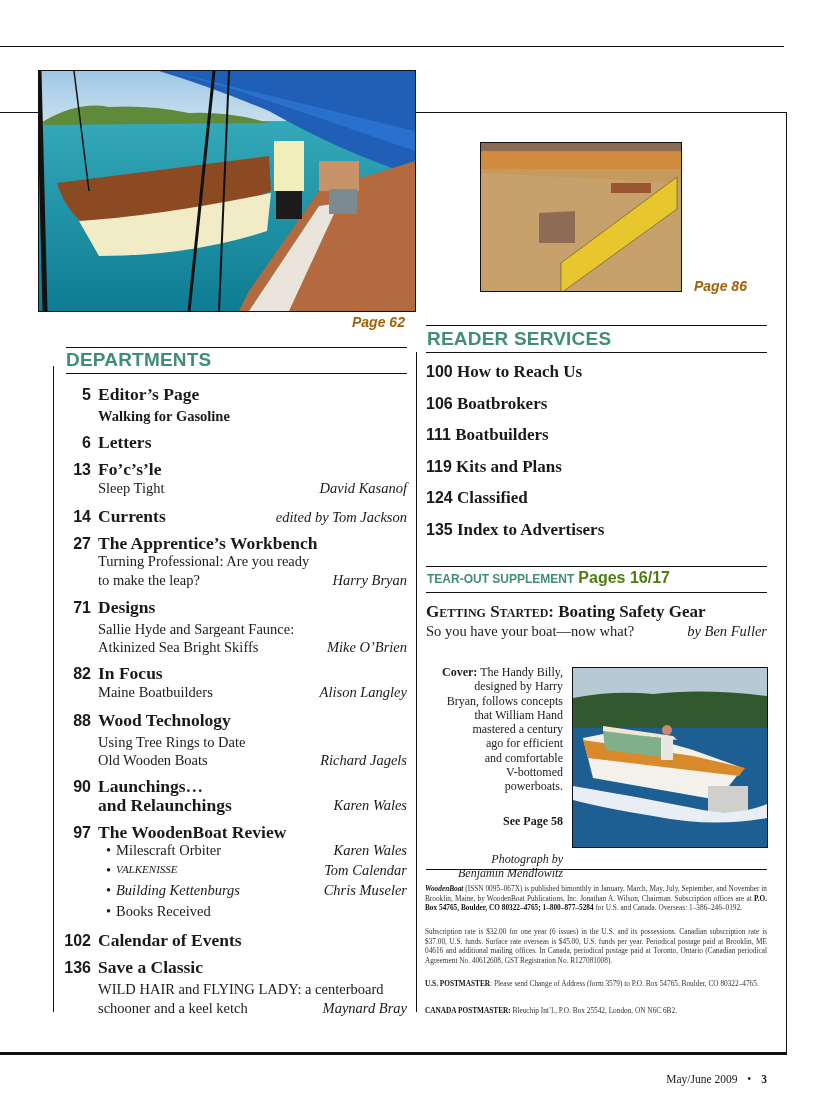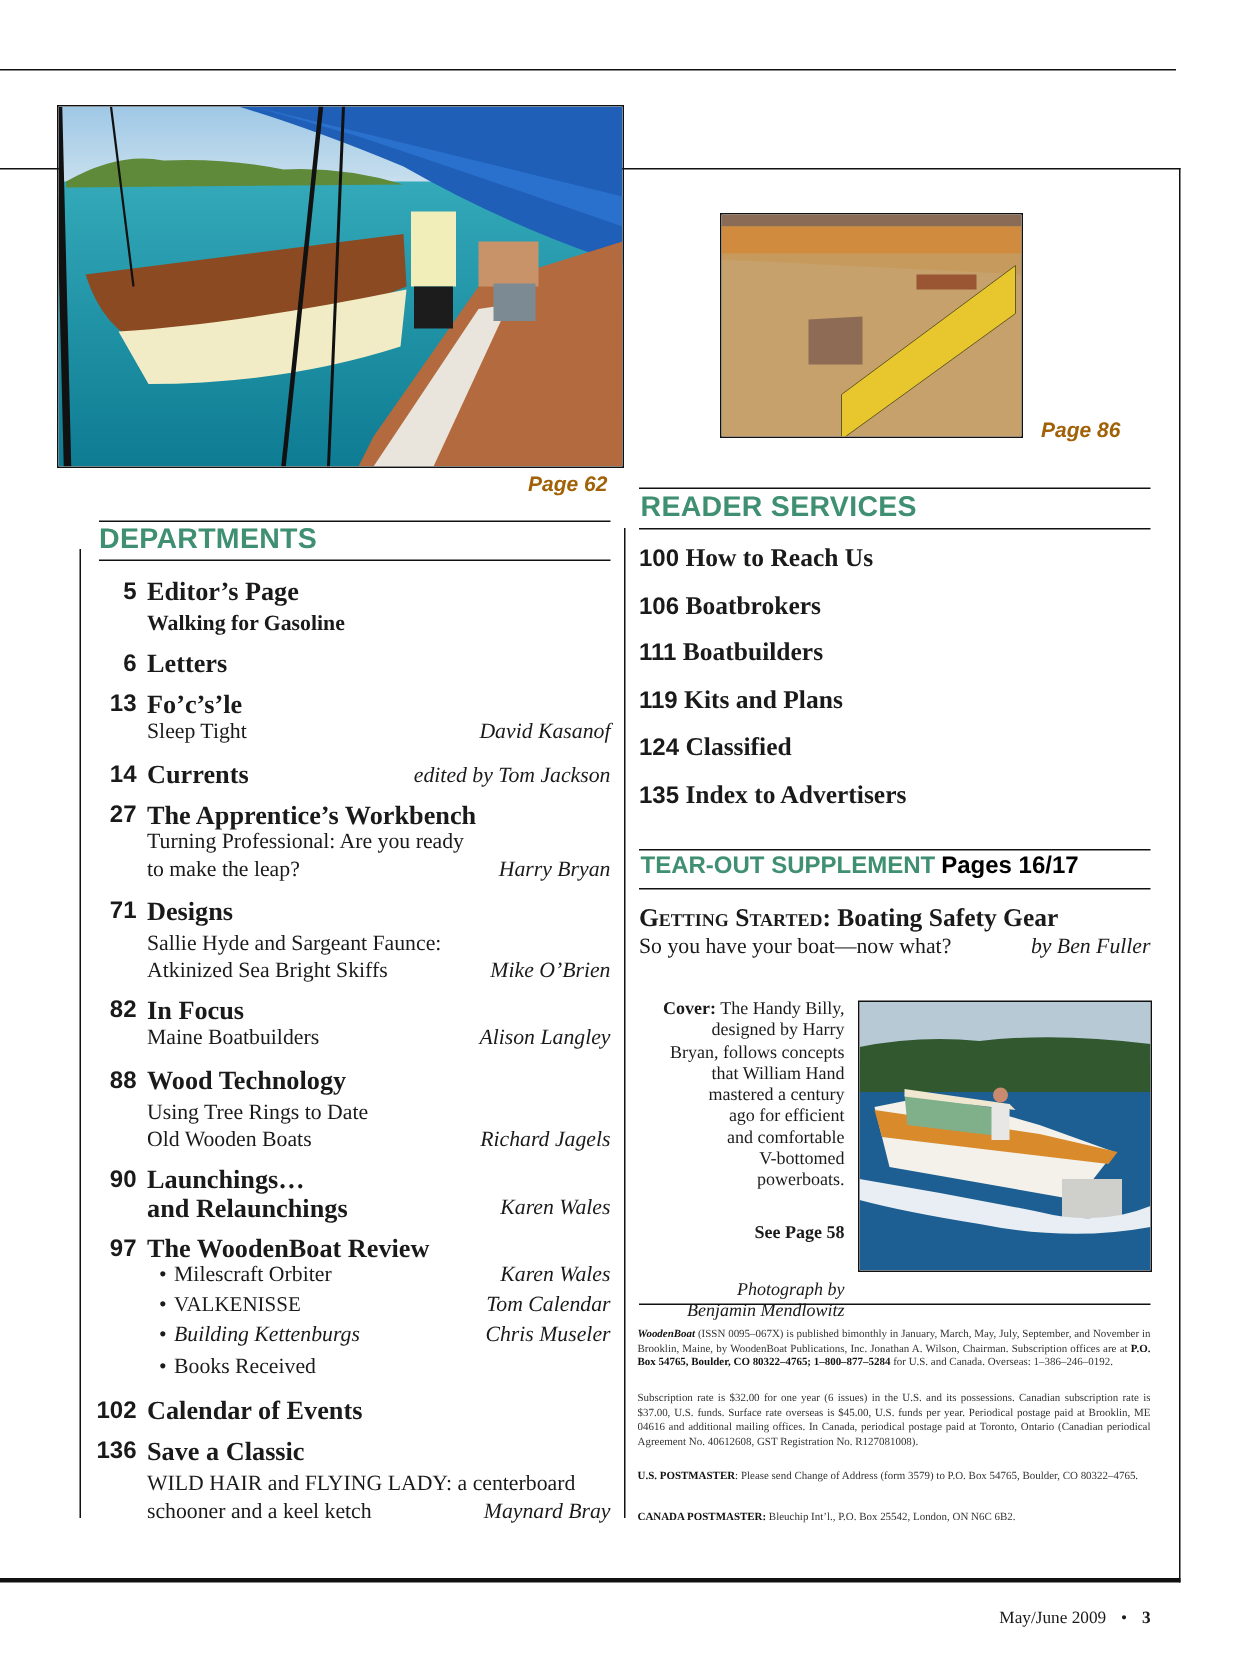--- a/index.html
+++ b/index.html
@@ -145,21 +145,21 @@
   <span class="auth" style="top:21px;">Karen Wales</span>
 </div>
 
 <div class="entry" style="top:822px;">
   <span class="num" style="top:2px;">97</span>
   <span class="title" style="top:0;">The WoodenBoat Review</span>
   <span class="sub" style="left:40px;top:20px;">•</span>
   <span class="sub" style="left:50px;top:20px;">Milescraft Orbiter</span>
   <span class="auth" style="top:20px;">Karen Wales</span>
   <span class="sub" style="left:40px;top:40px;">•</span>
-  <span class="sub" style="left:50px;top:41px;font-size:14px;">VALKENISSE</span>
+  <span class="sub" style="left:50px;top:41px;font-style:italic;font-size:11px;">VALKENISSE</span>
   <span class="auth" style="top:40px;">Tom Calendar</span>
   <span class="sub" style="left:40px;top:60px;">•</span>
   <span class="sub" style="left:50px;top:60px;font-style:italic;">Building Kettenburgs</span>
   <span class="auth" style="top:60px;">Chris Museler</span>
   <span class="sub" style="left:40px;top:81px;">•</span>
   <span class="sub" style="left:50px;top:81px;">Books Received</span>
 </div>
 
 <div class="entry" style="top:930px;left:60px;width:347px;">
   <span class="num" style="top:2px;width:31px;">102</span>
@@ -180,22 +180,22 @@
 
 <div class="rs" style="top:362px;"><span class="n">100</span> <span>How to Reach Us</span></div>
 <div class="rs" style="top:394px;"><span class="n">106</span> <span>Boatbrokers</span></div>
 <div class="rs" style="top:425px;"><span class="n">111</span> <span>Boatbuilders</span></div>
 <div class="rs" style="top:457px;"><span class="n">119</span> <span>Kits and Plans</span></div>
 <div class="rs" style="top:488px;"><span class="n">124</span> <span>Classified</span></div>
 <div class="rs" style="top:520px;"><span class="n">135</span> <span>Index to Advertisers</span></div>
 
 <div class="hline" style="left:426px;top:566px;width:341px;height:1px;"></div>
 <div class="abs" style="left:427px;top:569px;white-space:nowrap;">
-  <span class="sans green" style="font-weight:bold;font-size:16px;">TEAR-OUT SUPPLEMENT</span>
-  <span class="sans" style="font-weight:bold;font-size:16px;color:#000000;">Pages 16/17</span>
+  <span class="sans green" style="font-weight:bold;font-size:12px;">TEAR-OUT SUPPLEMENT</span>
+  <span class="sans" style="font-weight:bold;font-size:16px;color:#4d7c0f;">Pages 16/17</span>
 </div>
 <div class="hline" style="left:426px;top:592px;width:341px;height:1px;"></div>
 
 <div class="abs" style="left:426px;top:602px;white-space:nowrap;font-weight:bold;font-size:17px;">
   <span style="font-variant:small-caps;">Getting Started:</span>
   <span>Boating Safety Gear</span>
 </div>
 <div class="abs" style="left:426px;top:623px;font-size:14.5px;white-space:nowrap;">So you have your boat—now what?</div>
 <div class="abs" style="right:70px;top:623px;font-size:14.5px;font-style:italic;white-space:nowrap;">by Ben Fuller</div>
 

